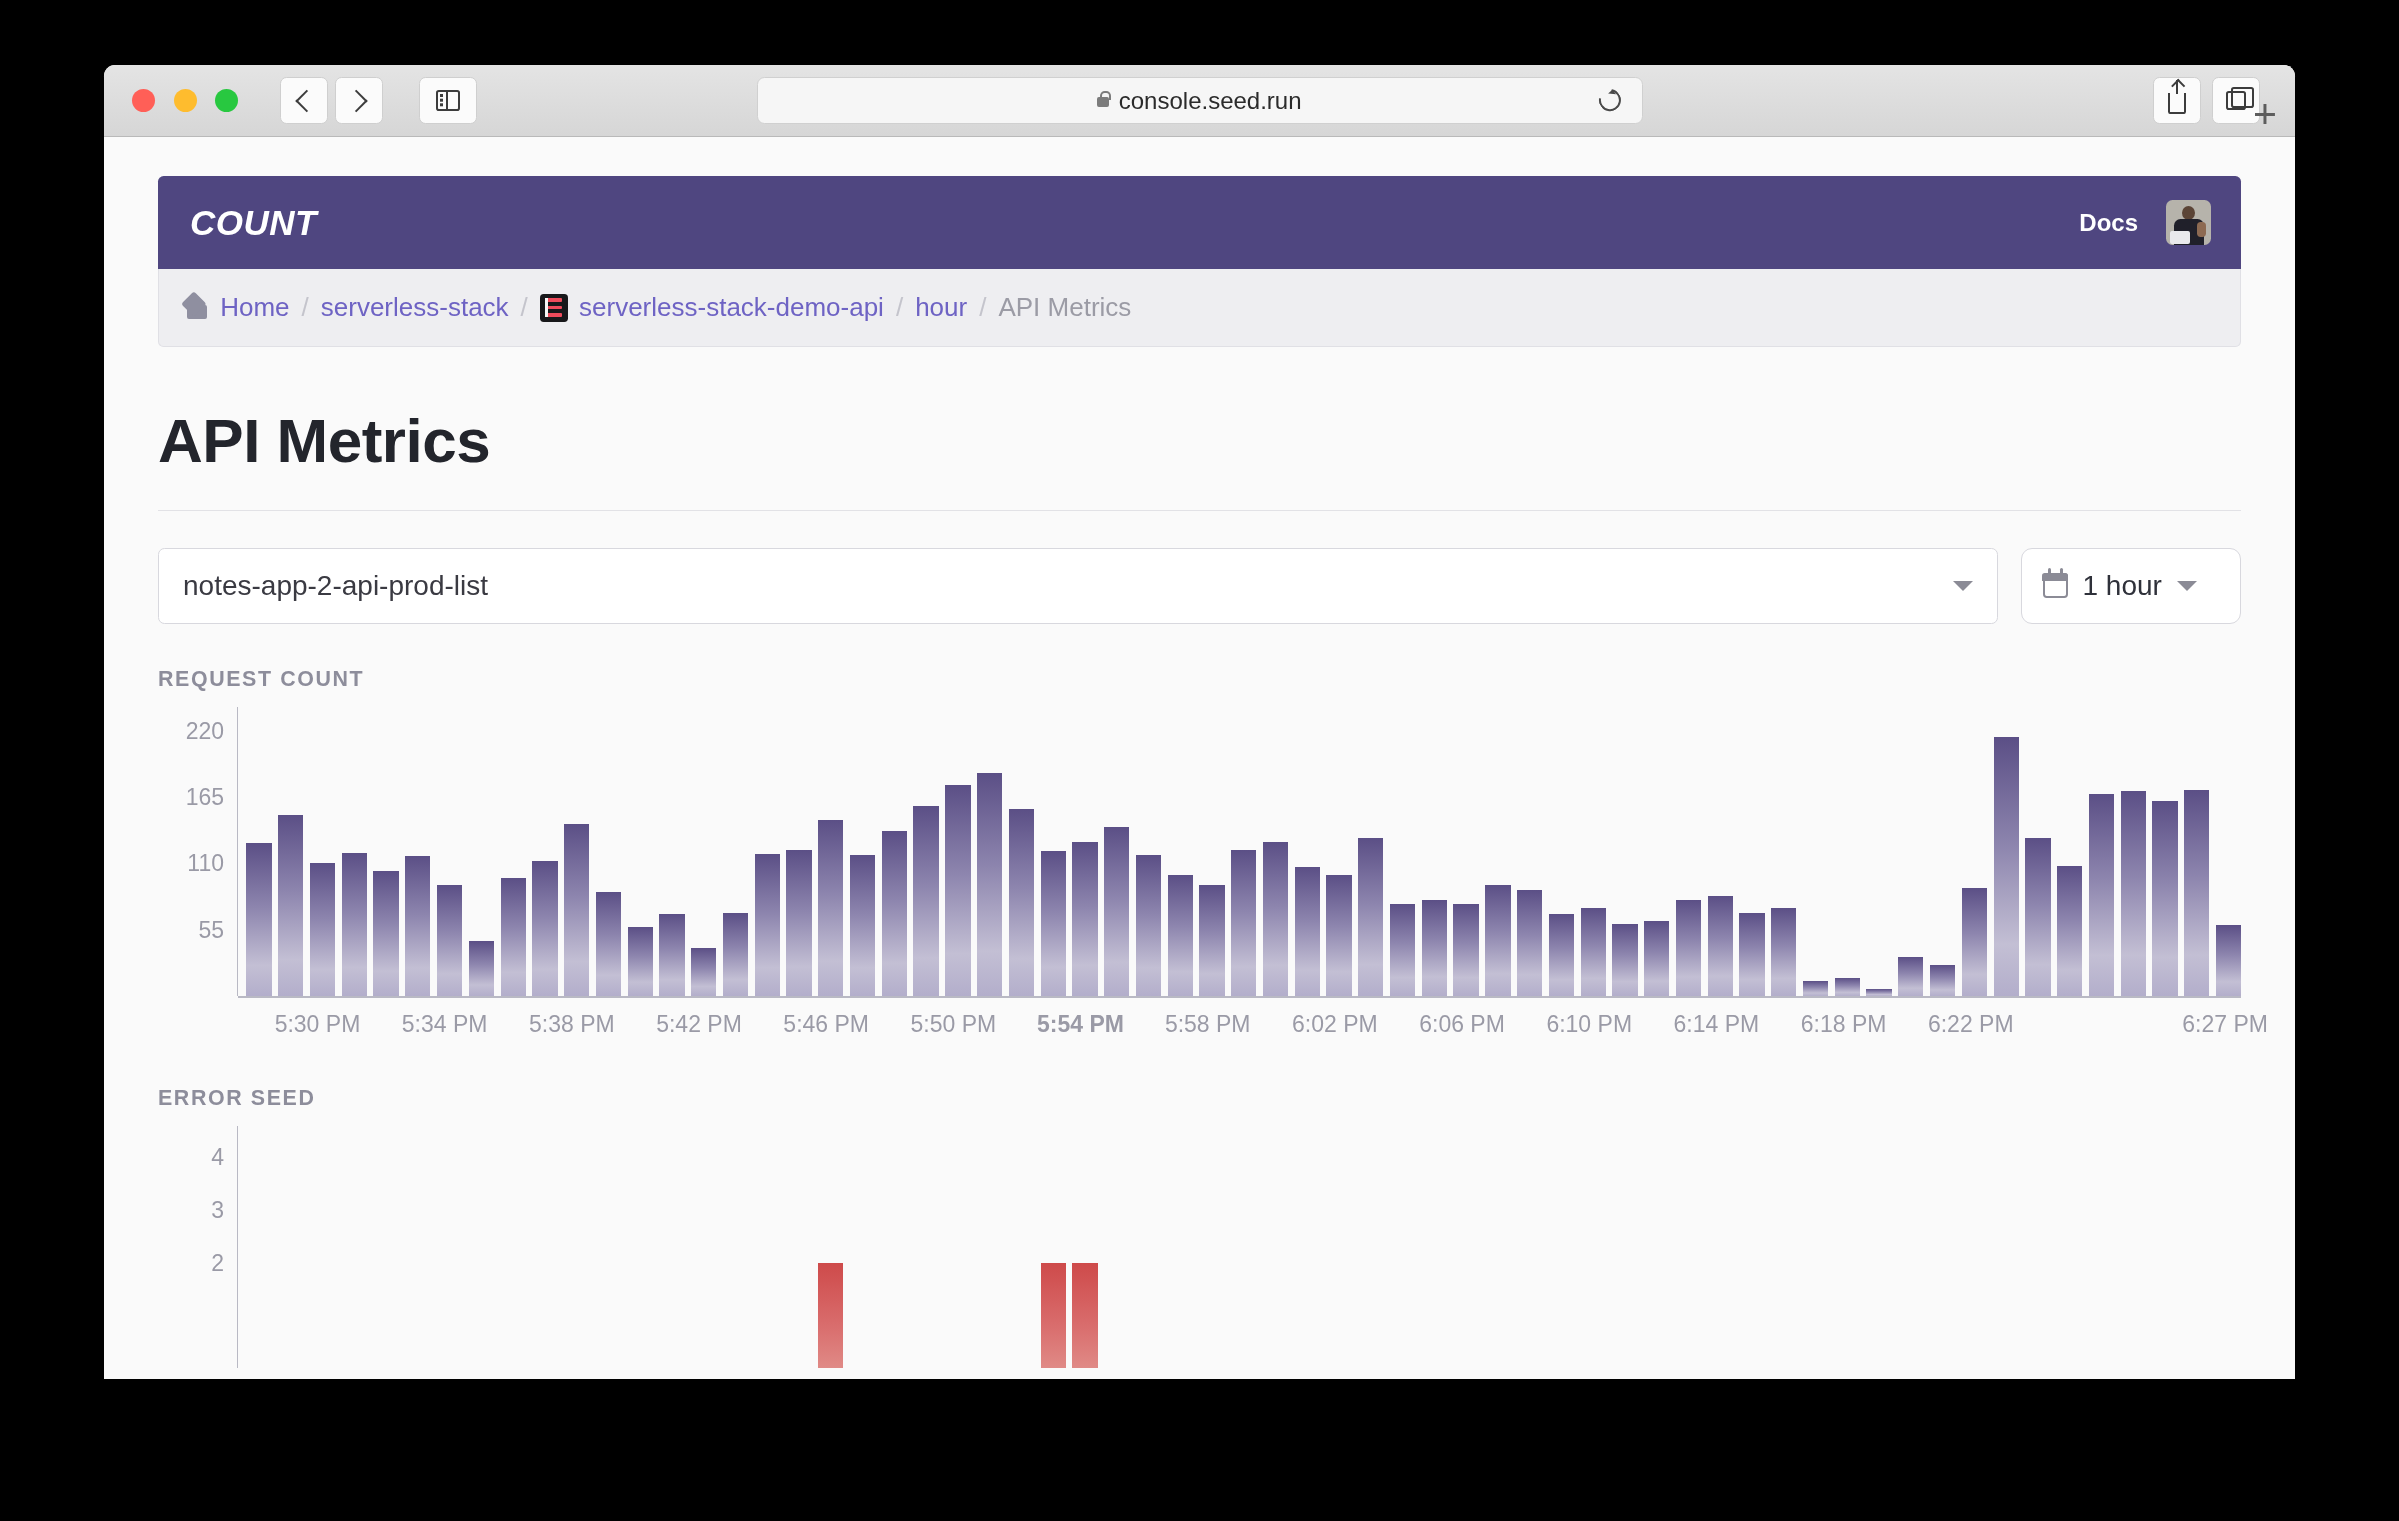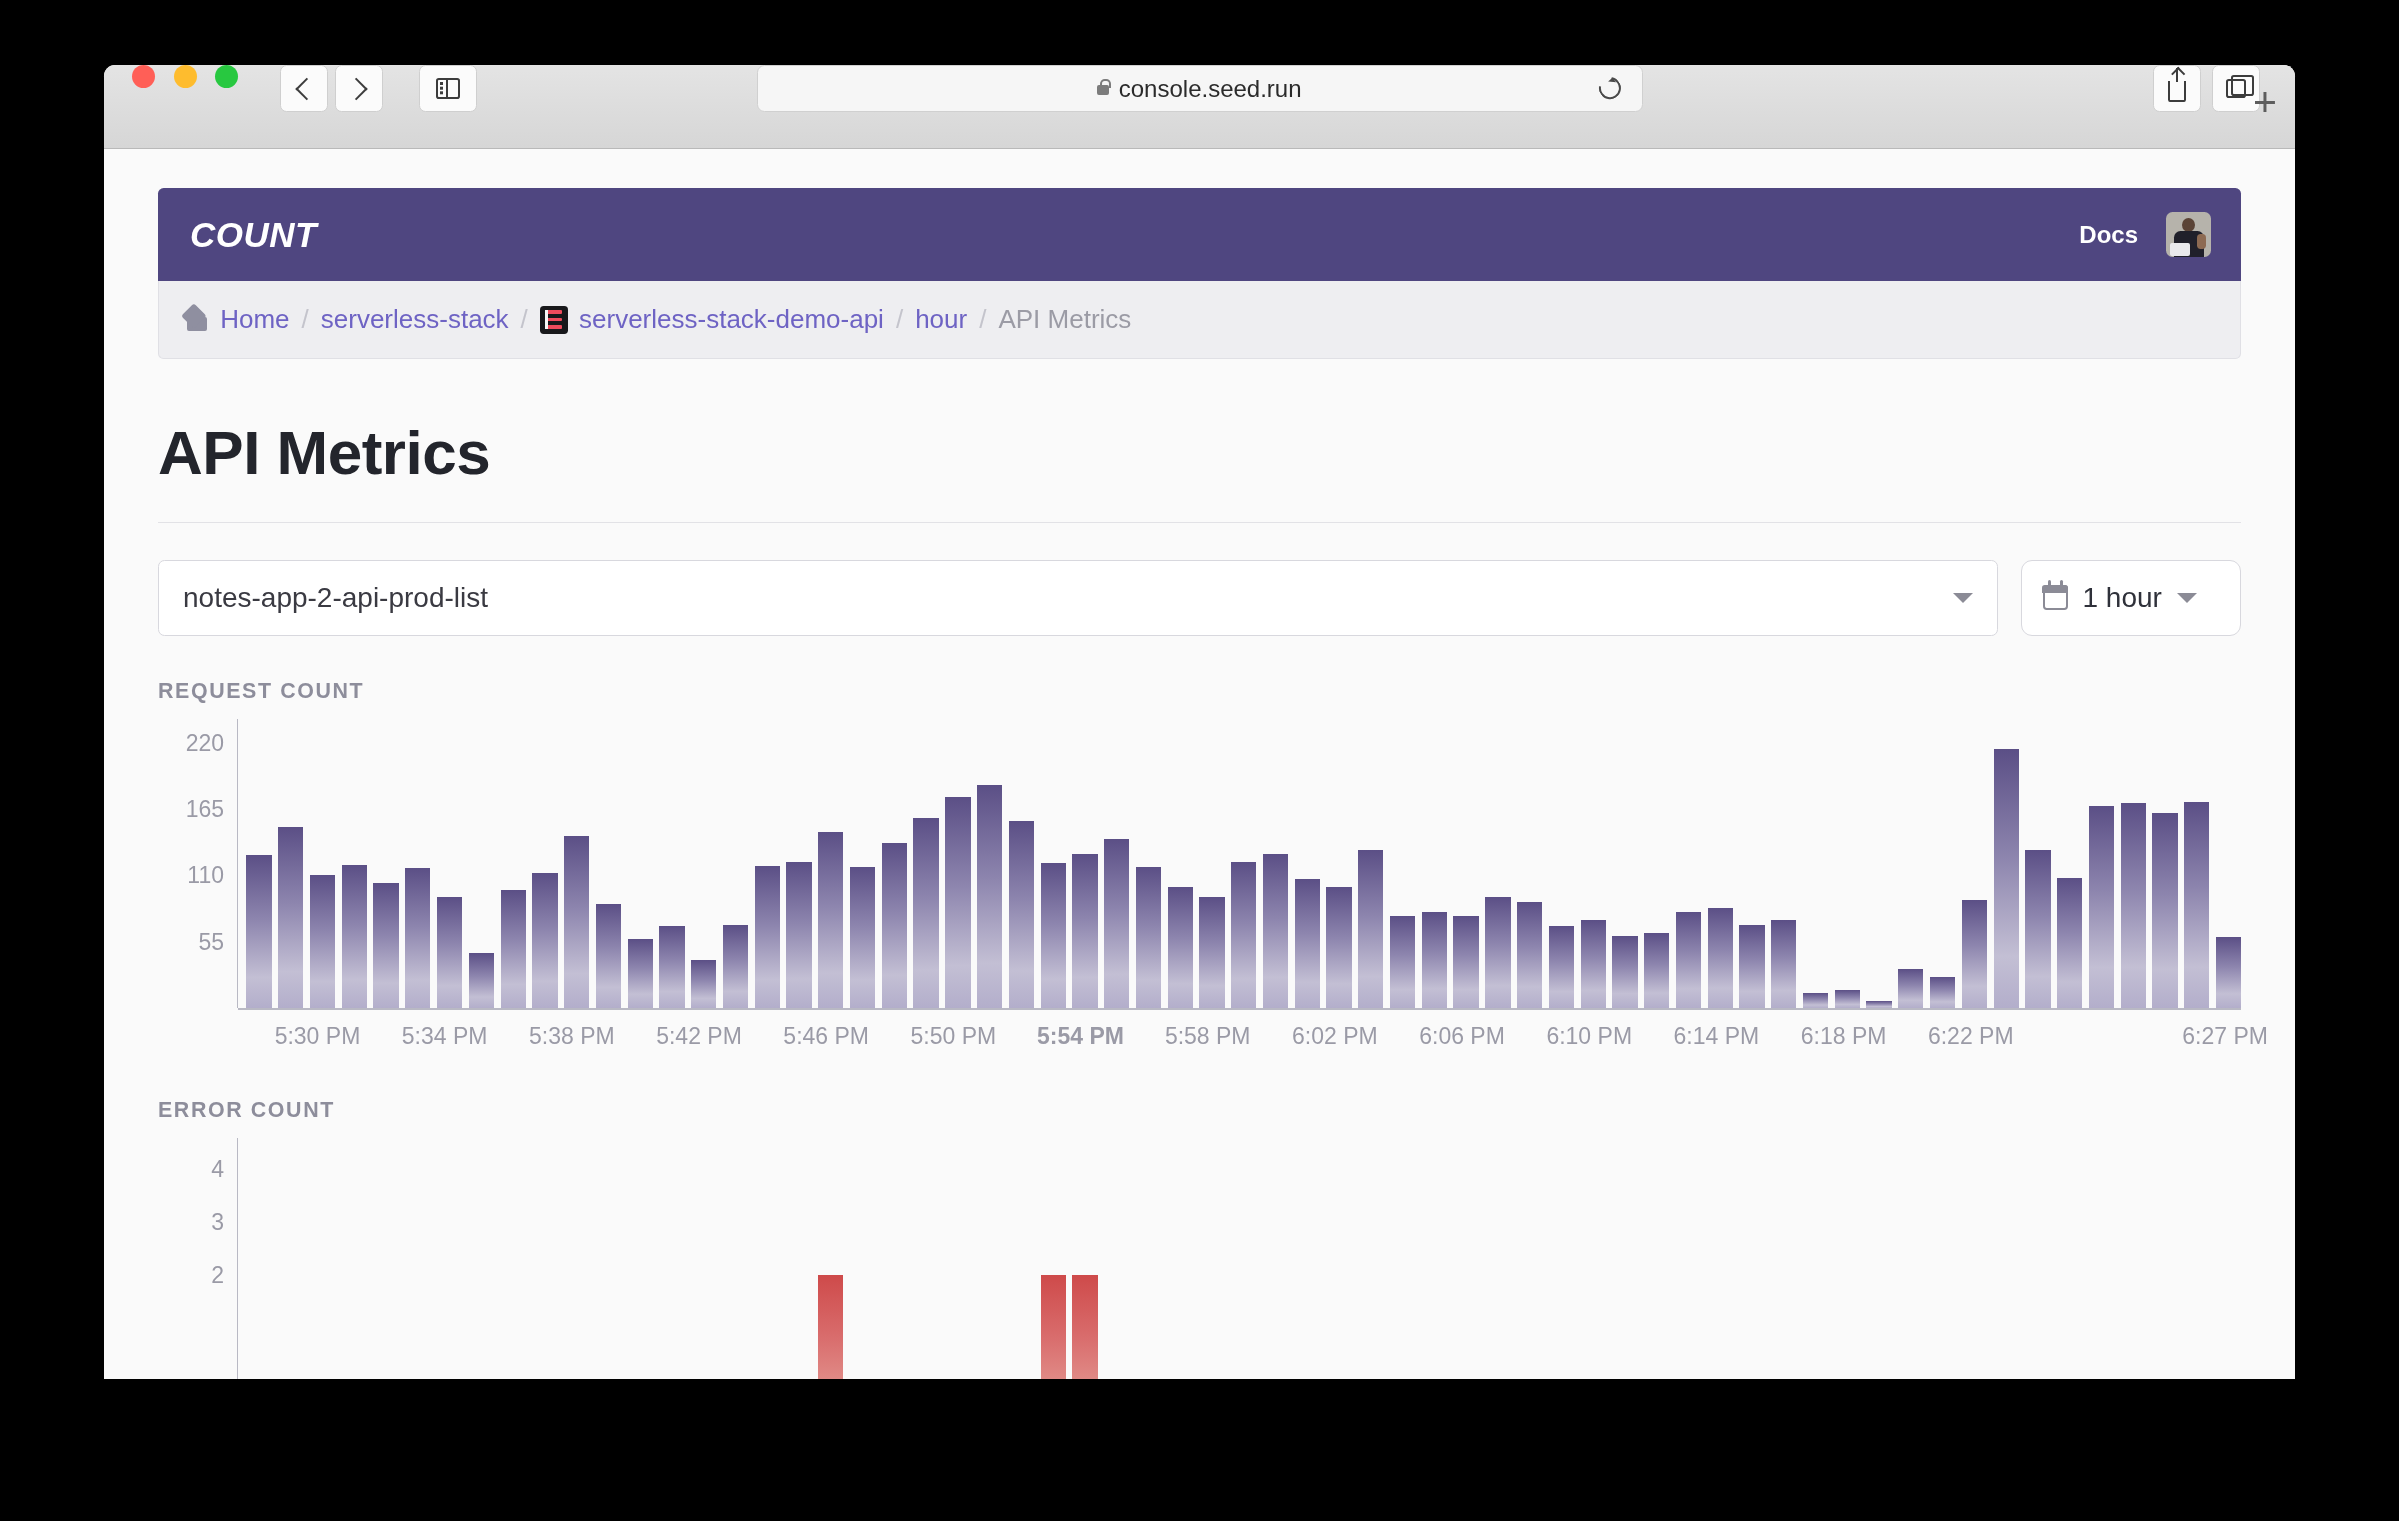--- a/index.html
+++ b/index.html
@@ -17,24 +17,24 @@
     position: absolute;
     left: 104px; top: 65px;
     width: 2191px; height: 1314px;
     background: #fafafa;
     border-radius: 11.2px 11.2px 0 0;
     overflow: hidden;
     box-shadow: 0 9.3px 47px rgba(0,0,0,0.45);
   }
   .titlebar {
     position: relative;
-    height: 84px;
+    height: 72px;
     background: linear-gradient(180deg,#e4e4e4 0%,#d6d6d6 100%);
     border-bottom: 0.9px solid #b9b9b9;
-    display: flex; align-items: flex-start;
+    display: flex; align-items: center;
   }
   .traffic { display: flex; gap: 18.6px; margin-left: 28px; }
   .dot { width: 23px; height: 23px; border-radius: 50%; }
   .dot.red    { background: #ff5f57; }
   .dot.yellow { background: #febc2e; }
   .dot.green  { background: #28c840; }
 
   .navbtns { display: flex; gap: 6.5px; margin-left: 42px; }
   .chrome-btn {
     width: 48px; height: 47px;
@@ -384,21 +384,21 @@
         <span class="xlabel" style="left: 48.4127%;">5:58 PM</span>
         <span class="xlabel" style="left: 54.7619%;">6:02 PM</span>
         <span class="xlabel" style="left: 61.1111%;">6:06 PM</span>
         <span class="xlabel" style="left: 67.4603%;">6:10 PM</span>
         <span class="xlabel" style="left: 73.8095%;">6:14 PM</span>
         <span class="xlabel" style="left: 80.1587%;">6:18 PM</span>
         <span class="xlabel" style="left: 86.5079%;">6:22 PM</span>
         <span class="xlabel" style="left: 99.2063%;">6:27 PM</span>
       </div>
 
-    <div class="chart-label">ERROR COUNT</div>
+    <div class="chart-label">ERROR SEED</div>
     <div class="chart-wrap" style="height:242px">
       <div class="yaxis" id="err-yaxis">
           <span class="ytick" style="top: 56.5217%;">2</span>
           <span class="ytick" style="top: 34.7826%;">3</span>
           <span class="ytick" style="top: 13.0435%;">4</span>
         </div>
       <div class="plot">
         <div class="bars" id="err-bars">
             <div class="bar err" style="height: 0%; visibility: hidden;"></div>
             <div class="bar err" style="height: 0%; visibility: hidden;"></div>

